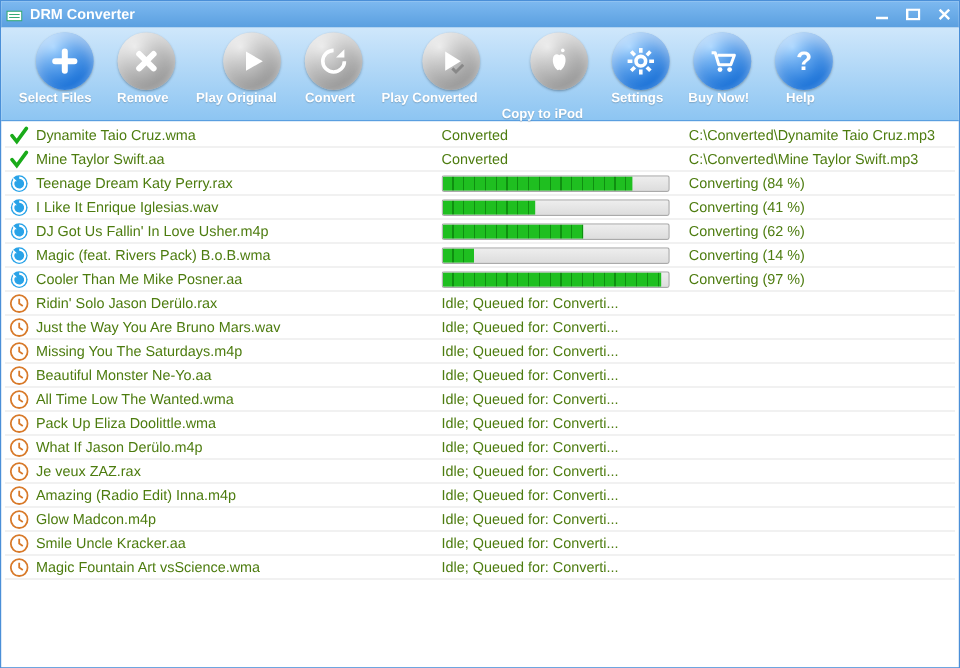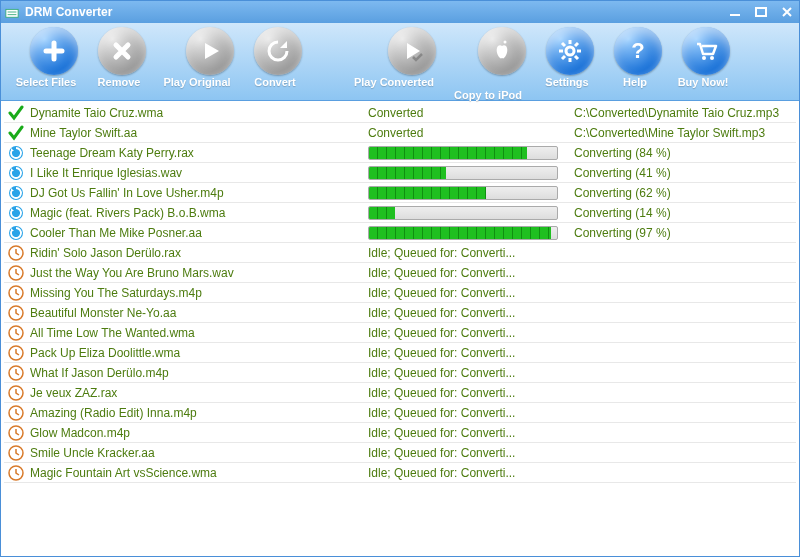--- a/index.html
+++ b/index.html
@@ -16,21 +16,21 @@
   .topbar .items { display:flex; padding-left:6px; }
   .topbar .item { display:flex; flex-direction:column; align-items:flex-end; justify-content:flex-start; cursor:default; padding: 0 4px; text-align:center;font-weight:bold; }
   .topbar .icon-wrap { width:54px; height:48px; display:flex; align-items:center; justify-content:center; }
   .topbar .icon-circle { width:48px; height:48px; border-radius:50%; display:flex; align-items:center; justify-content:center; box-shadow: inset 0 6px 12px rgba(255,255,255,0.6), 0 1px 2px rgba(0,0,0,0.3); }
   .topbar .icon-circle.blue { background: radial-gradient(circle at 30% 25%, #9dd0ff, #1a72d8 70%); }
   .topbar .icon-circle.grey { background: radial-gradient(circle at 30% 25%, #e8e8e8, #9a9a9a 70%); }
   .topbar .icon-circle svg { width:26px; height:26px; }
   .topbar .label { color:#fff; font-size:11px; text-shadow: 0 1px 1px rgba(0,0,0,0.2); margin-top:1px; white-space:nowrap; min-width:60px; text-align:center; }
   .topbar .item:nth-child(1) .label { min-width:70px; }
   .topbar .item:nth-child(3) .label { min-width:80px; }
-  .topbar .item:nth-child(5) .label { min-width:90px;margin-left:36px; }
+  .topbar .item:nth-child(5) .label { min-width:90px; }
   .topbar .item:nth-child(6) .label { min-width:82px;margin-top:14px; }
   .list { flex:1; overflow:hidden; background:#fff; border:1px solid #fff; margin:2px; border-top:none;}
   .row { height:20px; display:flex; align-items:center; border-bottom:1px solid #e8e8e8; font-size:12px; color:#4d7c0f; }
   .row .c1 { width:364px; display:flex; align-items:center; padding-left:4px; white-space:nowrap; overflow:hidden; text-overflow:ellipsis; }
   .row .c2 { width:206px; display:flex; align-items:center; white-space:nowrap; overflow:hidden; text-overflow:ellipsis; padding-right:0;}
   .row .c3 { flex:1; display:flex; align-items:flex-start; white-space:nowrap; overflow:hidden; text-overflow:ellipsis; }
   .row .file-icon { width:16px; height:16px; margin-right:6px; flex:0 0 16px; display:flex; align-items:center; justify-content:center; }
   .row .file-icon svg { width:16px; height:16px; }
   .progress { width:190px; height:14px; border:1px solid #aaa; background:linear-gradient(#eee,#ddd); border-radius:2px; position:relative; overflow:hidden; }
   .progress .fill { height:100%; background: repeating-linear-gradient(90deg,#1fbf20 0px,#1fbf20 8px,#0f8f10 8px,#0f8f10 9px); }
@@ -185,35 +185,35 @@
                 <use href="#ic-gear"></use>
               </svg>
             </div>
           </div>
           <div class="label">Settings</div>
         </div>
         <div class="item">
           <div class="icon-wrap">
             <div class="icon-circle blue">
               <svg viewBox="0 0 26 26">
+                <use href="#ic-cart"></use>
+              </svg>
+            </div>
+          </div>
+          <div class="label">Buy Now!</div>
+        </div>
+        <div class="item">
+          <div class="icon-wrap">
+            <div class="icon-circle blue">
+              <svg viewBox="0 0 26 26">
                 <use href="#ic-question"></use>
               </svg>
             </div>
           </div>
           <div class="label">Help</div>
-        </div>
-        <div class="item">
-          <div class="icon-wrap">
-            <div class="icon-circle blue">
-              <svg viewBox="0 0 26 26">
-                <use href="#ic-cart"></use>
-              </svg>
-            </div>
-          </div>
-          <div class="label">Buy Now!</div>
         </div>
       </div>
   </div>
 
   <div class="list" id="file-list">
       <div class="row">
         <div class="c1">
           <span class="file-icon">
             <svg viewBox="0 0 16 16">
               <use href="#row-check"></use>

